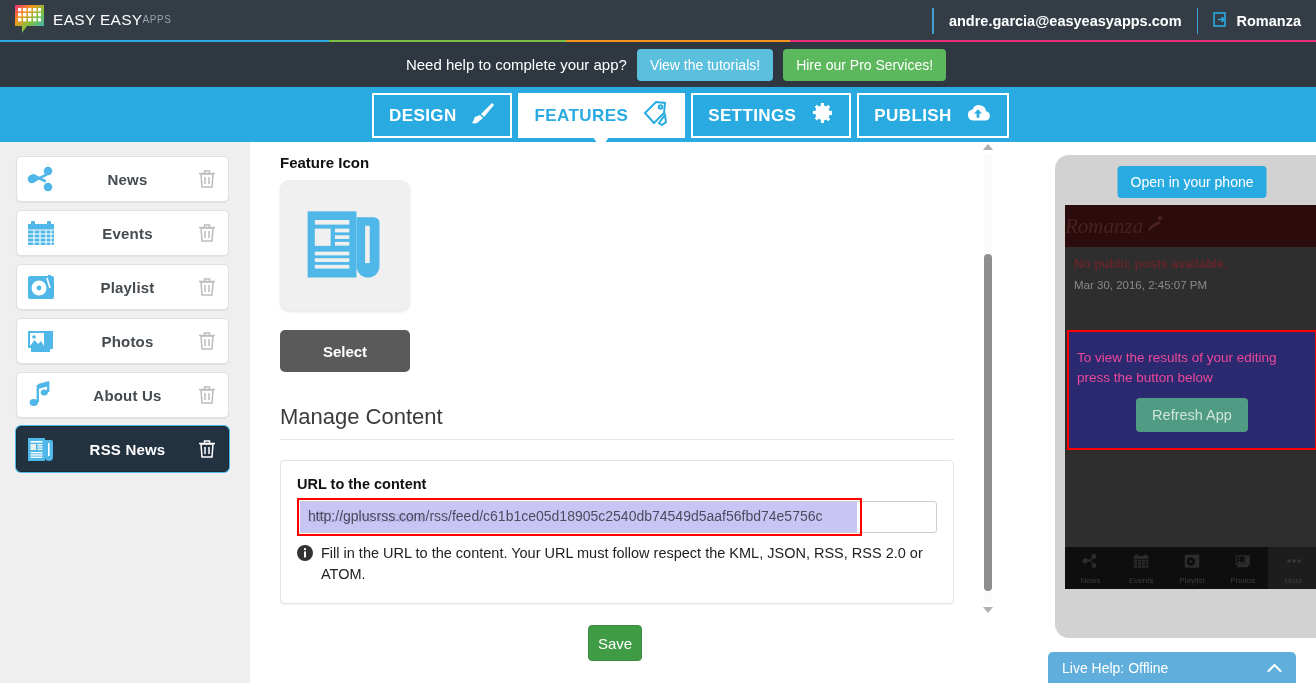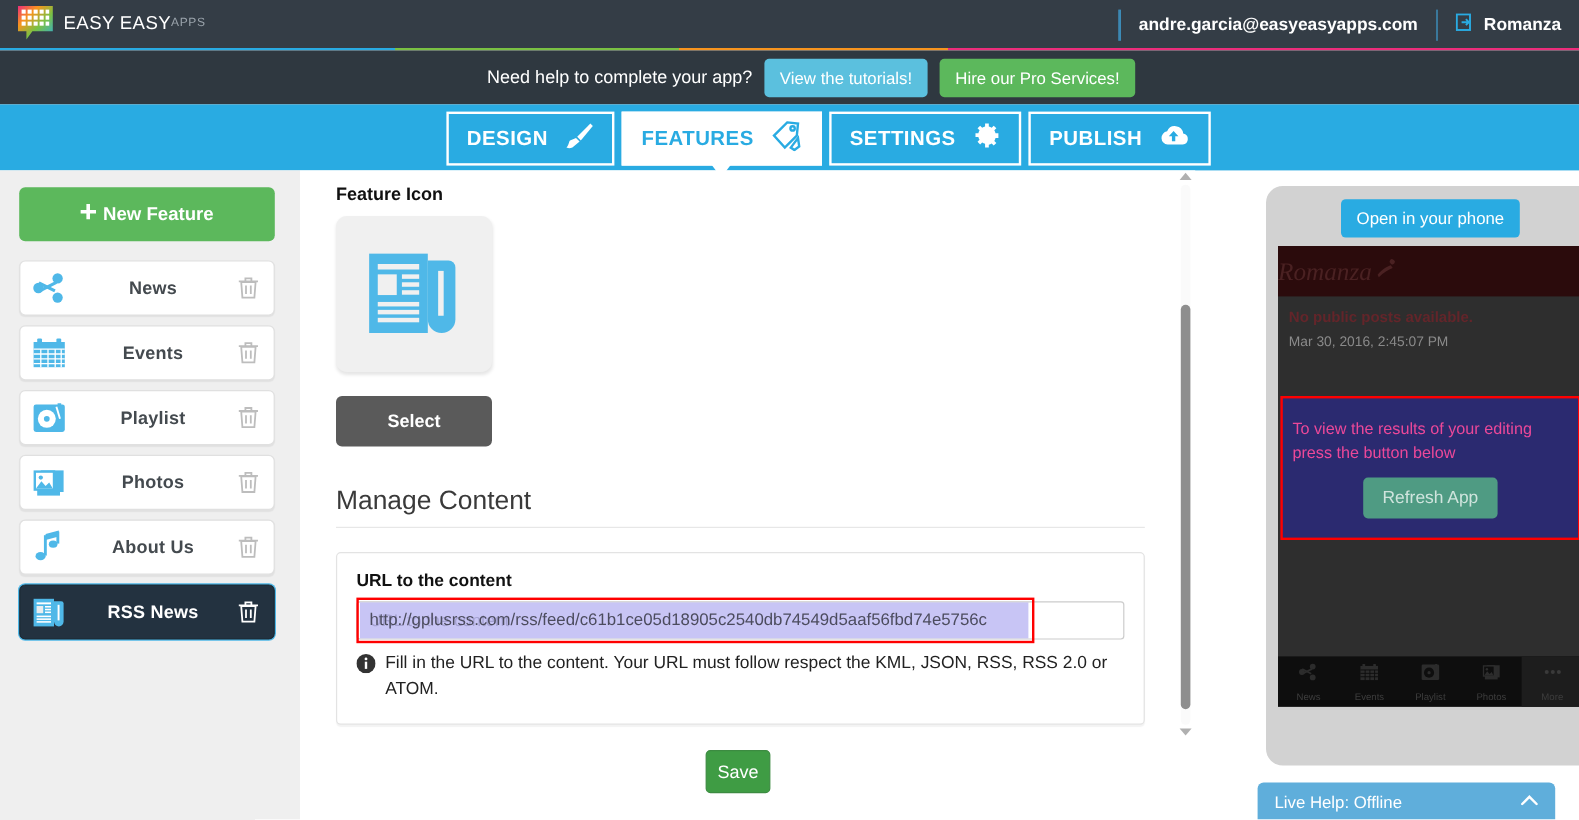--- a/index.html
+++ b/index.html
@@ -381,28 +381,20 @@
             <path fill="#ffffff" d="M22 9.2A7 7 0 008.6 7.4 5.6 5.6 0 009 18.5h12.6a4.7 4.7 0 00.4-9.3z"></path>
             <path fill="#29abe2" d="M14 7.2l4 4.4h-2.6v4.2h-2.8v-4.2H10z"></path>
           </svg>
         </span>
       </button>
 
     </div>
   </div>
 
   <div class="sidebar">
-    <button class="new-feature-btn">
-      <span>
-        <svg width="13" height="13" viewBox="0 0 13 13">
-          <path d="M5 0h3v5h5v3H8v5H5V8H0V5h5z" fill="#ffffff"></path>
-        </svg>
-      </span>
-      <span>New Feature</span>
-    </button>
 
     <div class="feature-list">
 
       <div class="feature-item">
         <span class="fi-icon">
           <svg width="32" height="32" viewBox="0 0 32 32">
             <g fill="#4fb8e8">
               <circle cx="23" cy="8" r="4.3"></circle>
                 <circle cx="7" cy="16" r="4.3"></circle>
                 <circle cx="23" cy="24" r="4.3"></circle>

